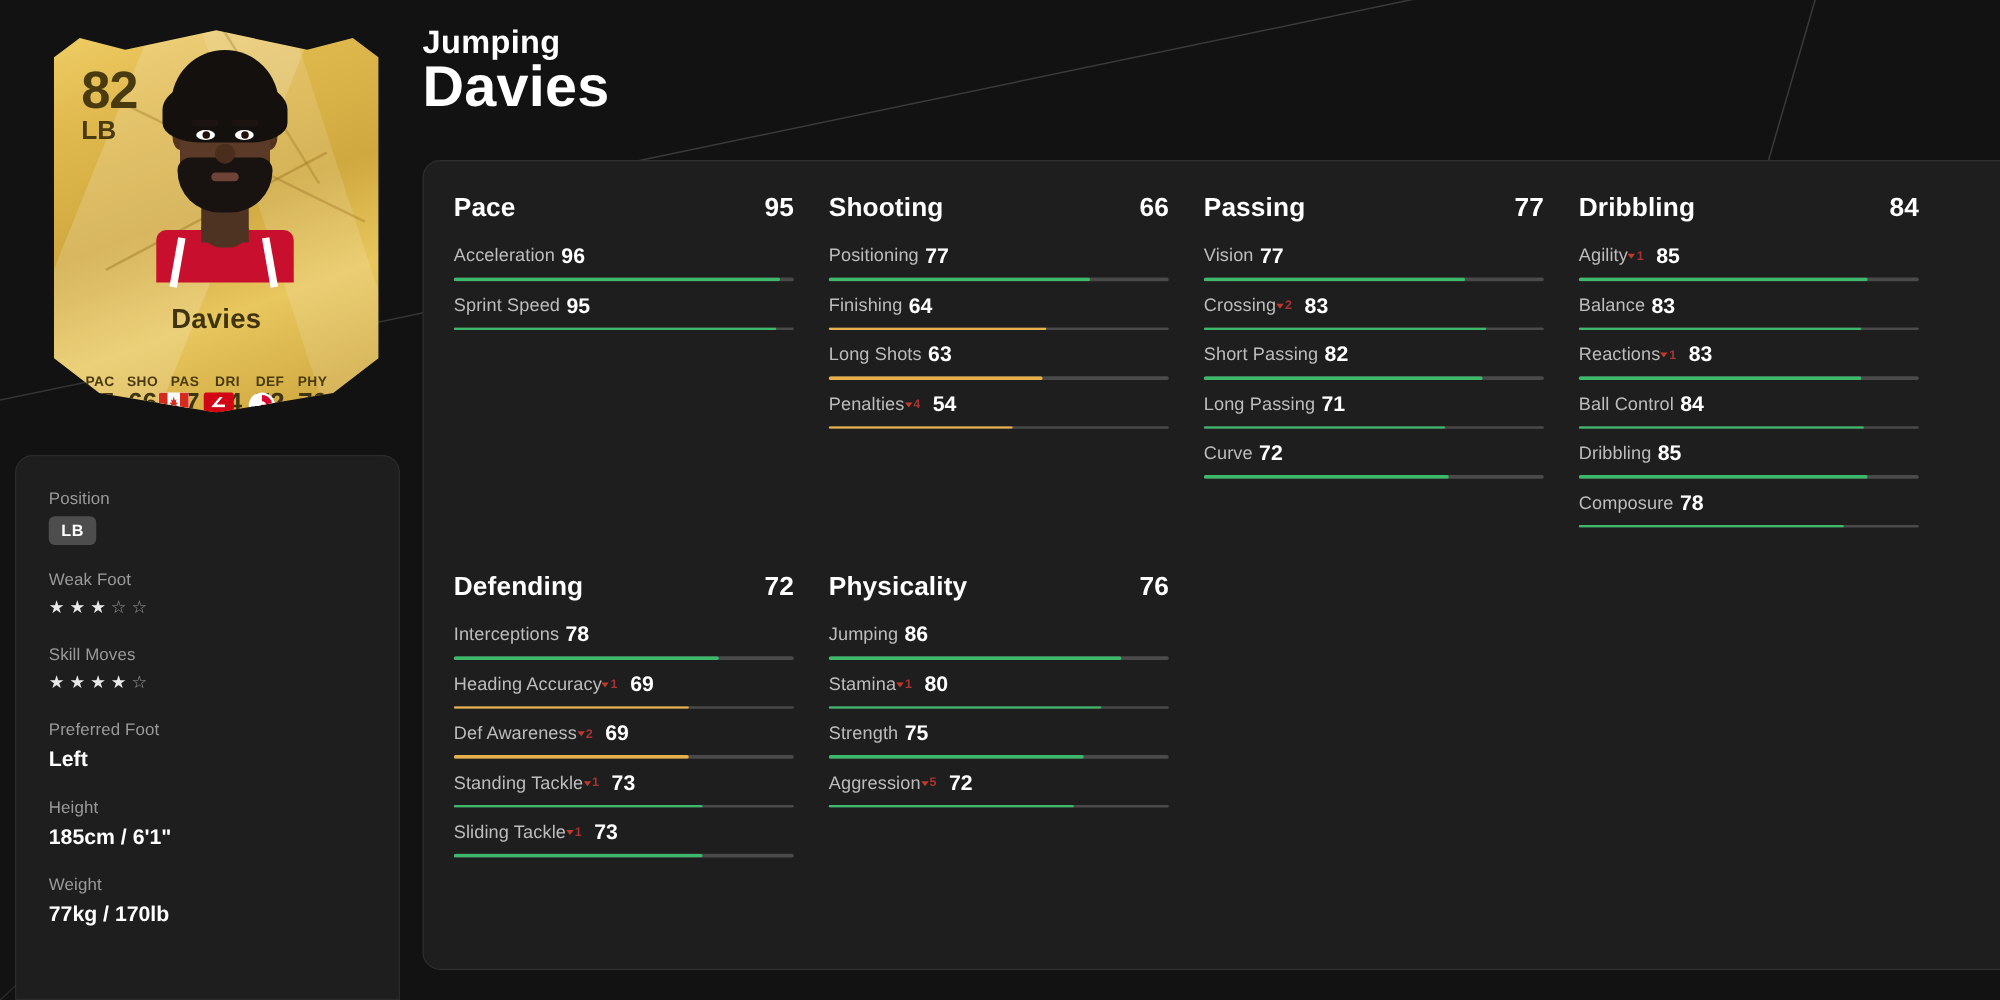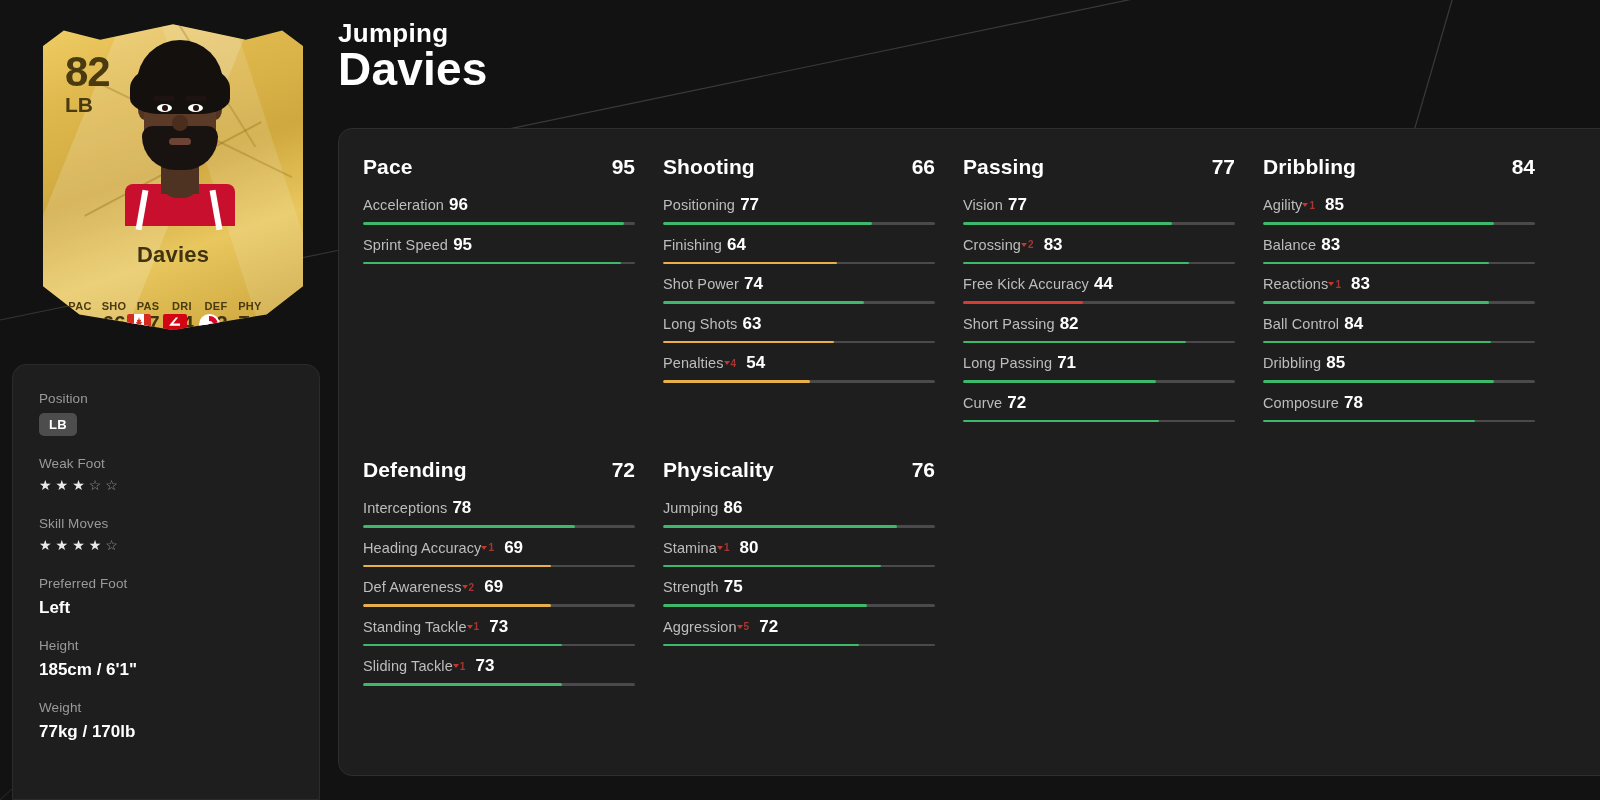--- a/index.html
+++ b/index.html
@@ -320,31 +320,20 @@
               <span class="stat-right">
                 <span class="stat-val">64</span>
               </span>
             </div>
             <div class="bar">
               <span style="width:64%;background:#e8b04b"></span>
             </div>
           </div>
           <div class="stat">
             <div class="stat-top">
-              <span class="stat-name">Shot Power</span>
-              <span class="stat-right">
-                <span class="stat-val">74</span>
-              </span>
-            </div>
-            <div class="bar">
-              <span style="width:74%;background:#3cb96a"></span>
-            </div>
-          </div>
-          <div class="stat">
-            <div class="stat-top">
               <span class="stat-name">Long Shots</span>
               <span class="stat-right">
                 <span class="stat-val">63</span>
               </span>
             </div>
             <div class="bar">
               <span style="width:63%;background:#e8b04b"></span>
             </div>
           </div>
           <div class="stat">
@@ -379,31 +368,20 @@
           <div class="stat">
             <div class="stat-top">
               <span class="stat-name">Crossing</span>
               <span class="stat-right">
                 <span class="mod"><i></i>2</span>
                 <span class="stat-val">83</span>
               </span>
             </div>
             <div class="bar">
               <span style="width:83%;background:#3cb96a"></span>
-            </div>
-          </div>
-          <div class="stat">
-            <div class="stat-top">
-              <span class="stat-name">Free Kick Accuracy</span>
-              <span class="stat-right">
-                <span class="stat-val">44</span>
-              </span>
-            </div>
-            <div class="bar">
-              <span style="width:44%;background:#d63c36"></span>
             </div>
           </div>
           <div class="stat">
             <div class="stat-top">
               <span class="stat-name">Short Passing</span>
               <span class="stat-right">
                 <span class="stat-val">82</span>
               </span>
             </div>
             <div class="bar">

